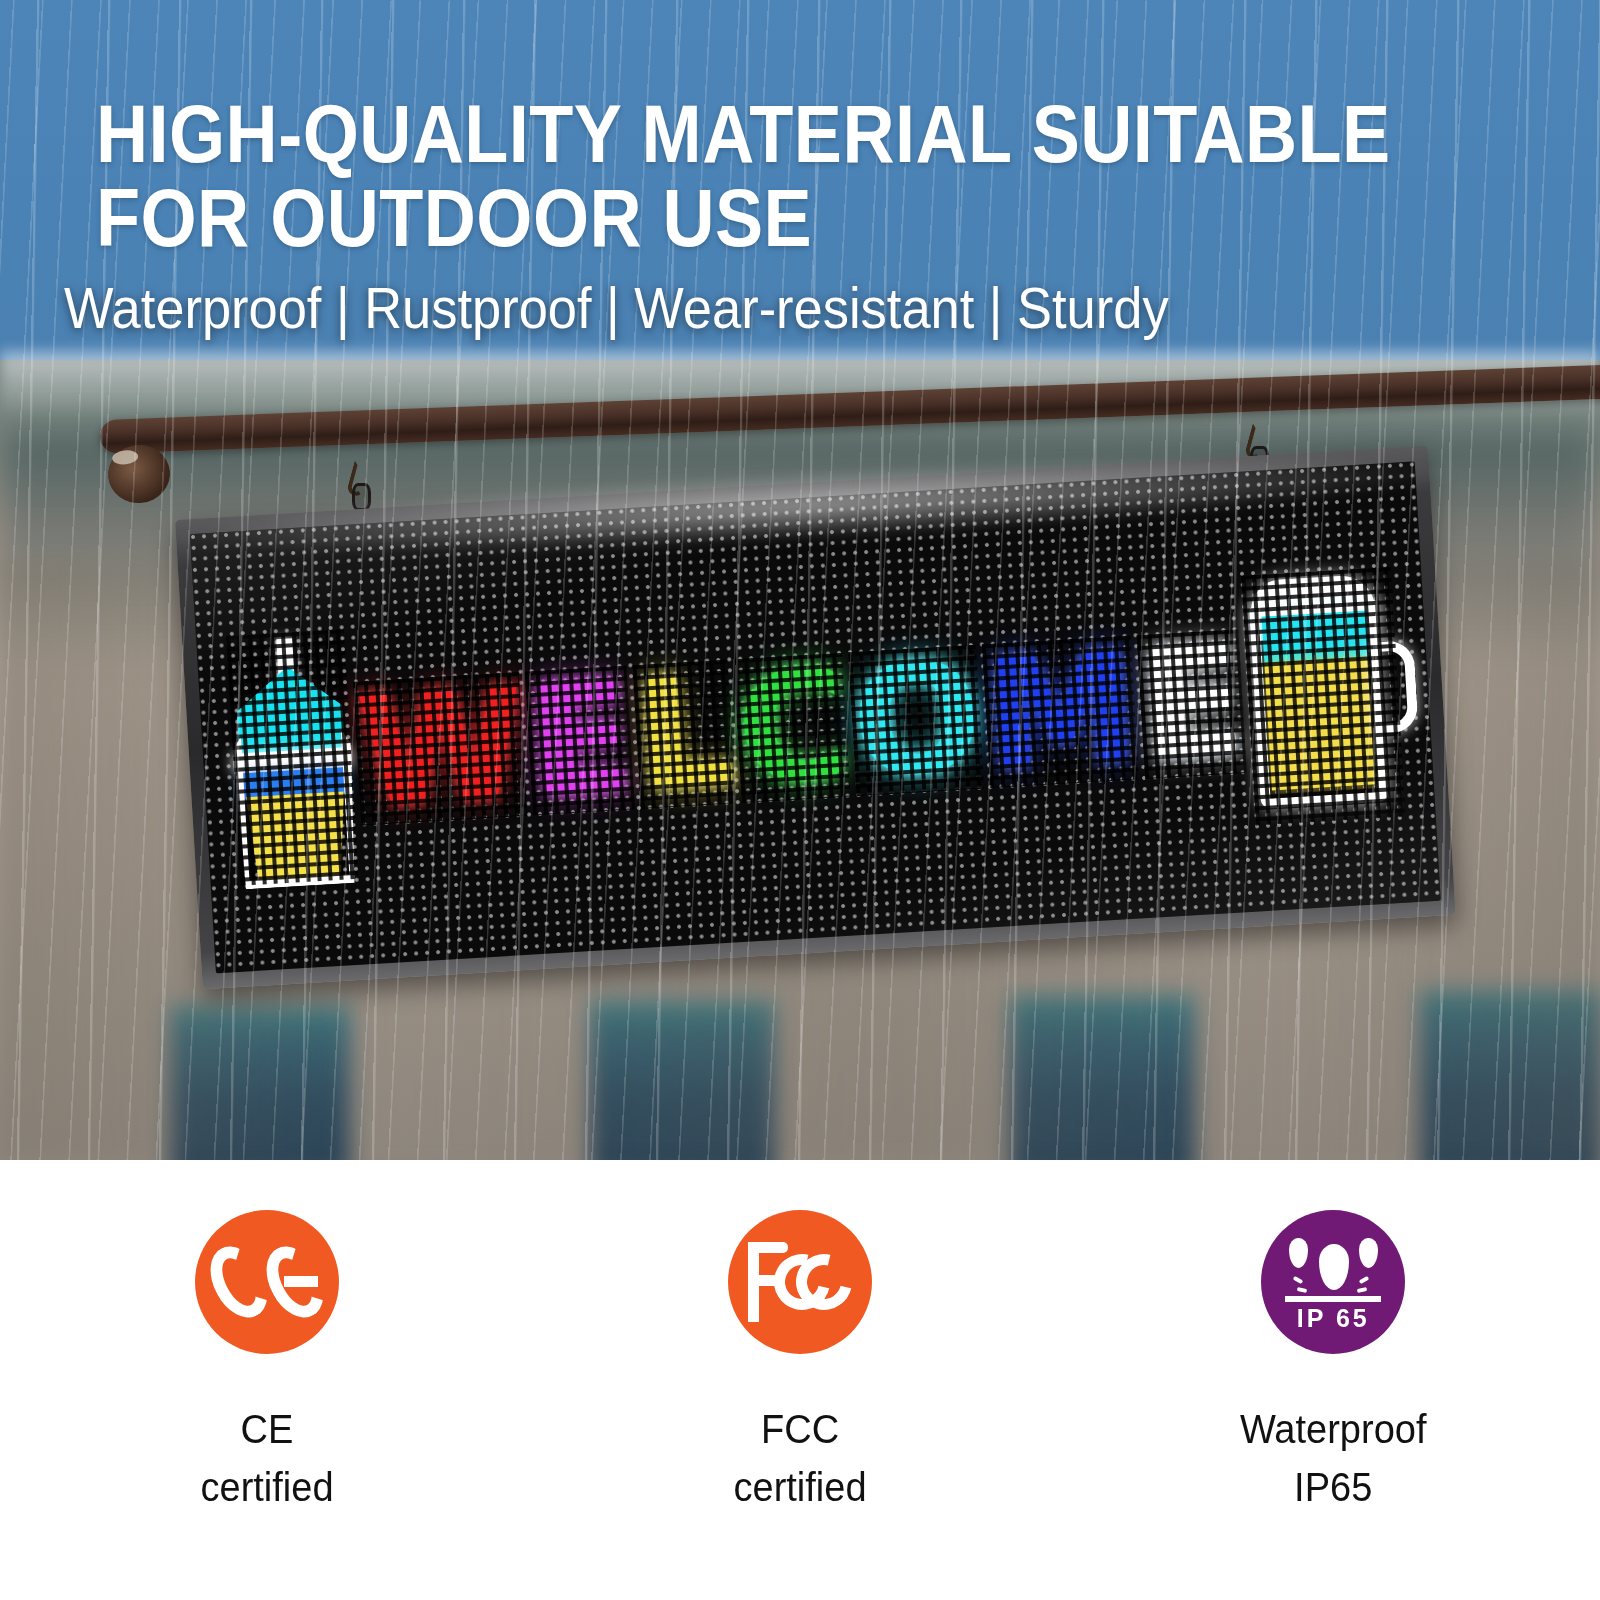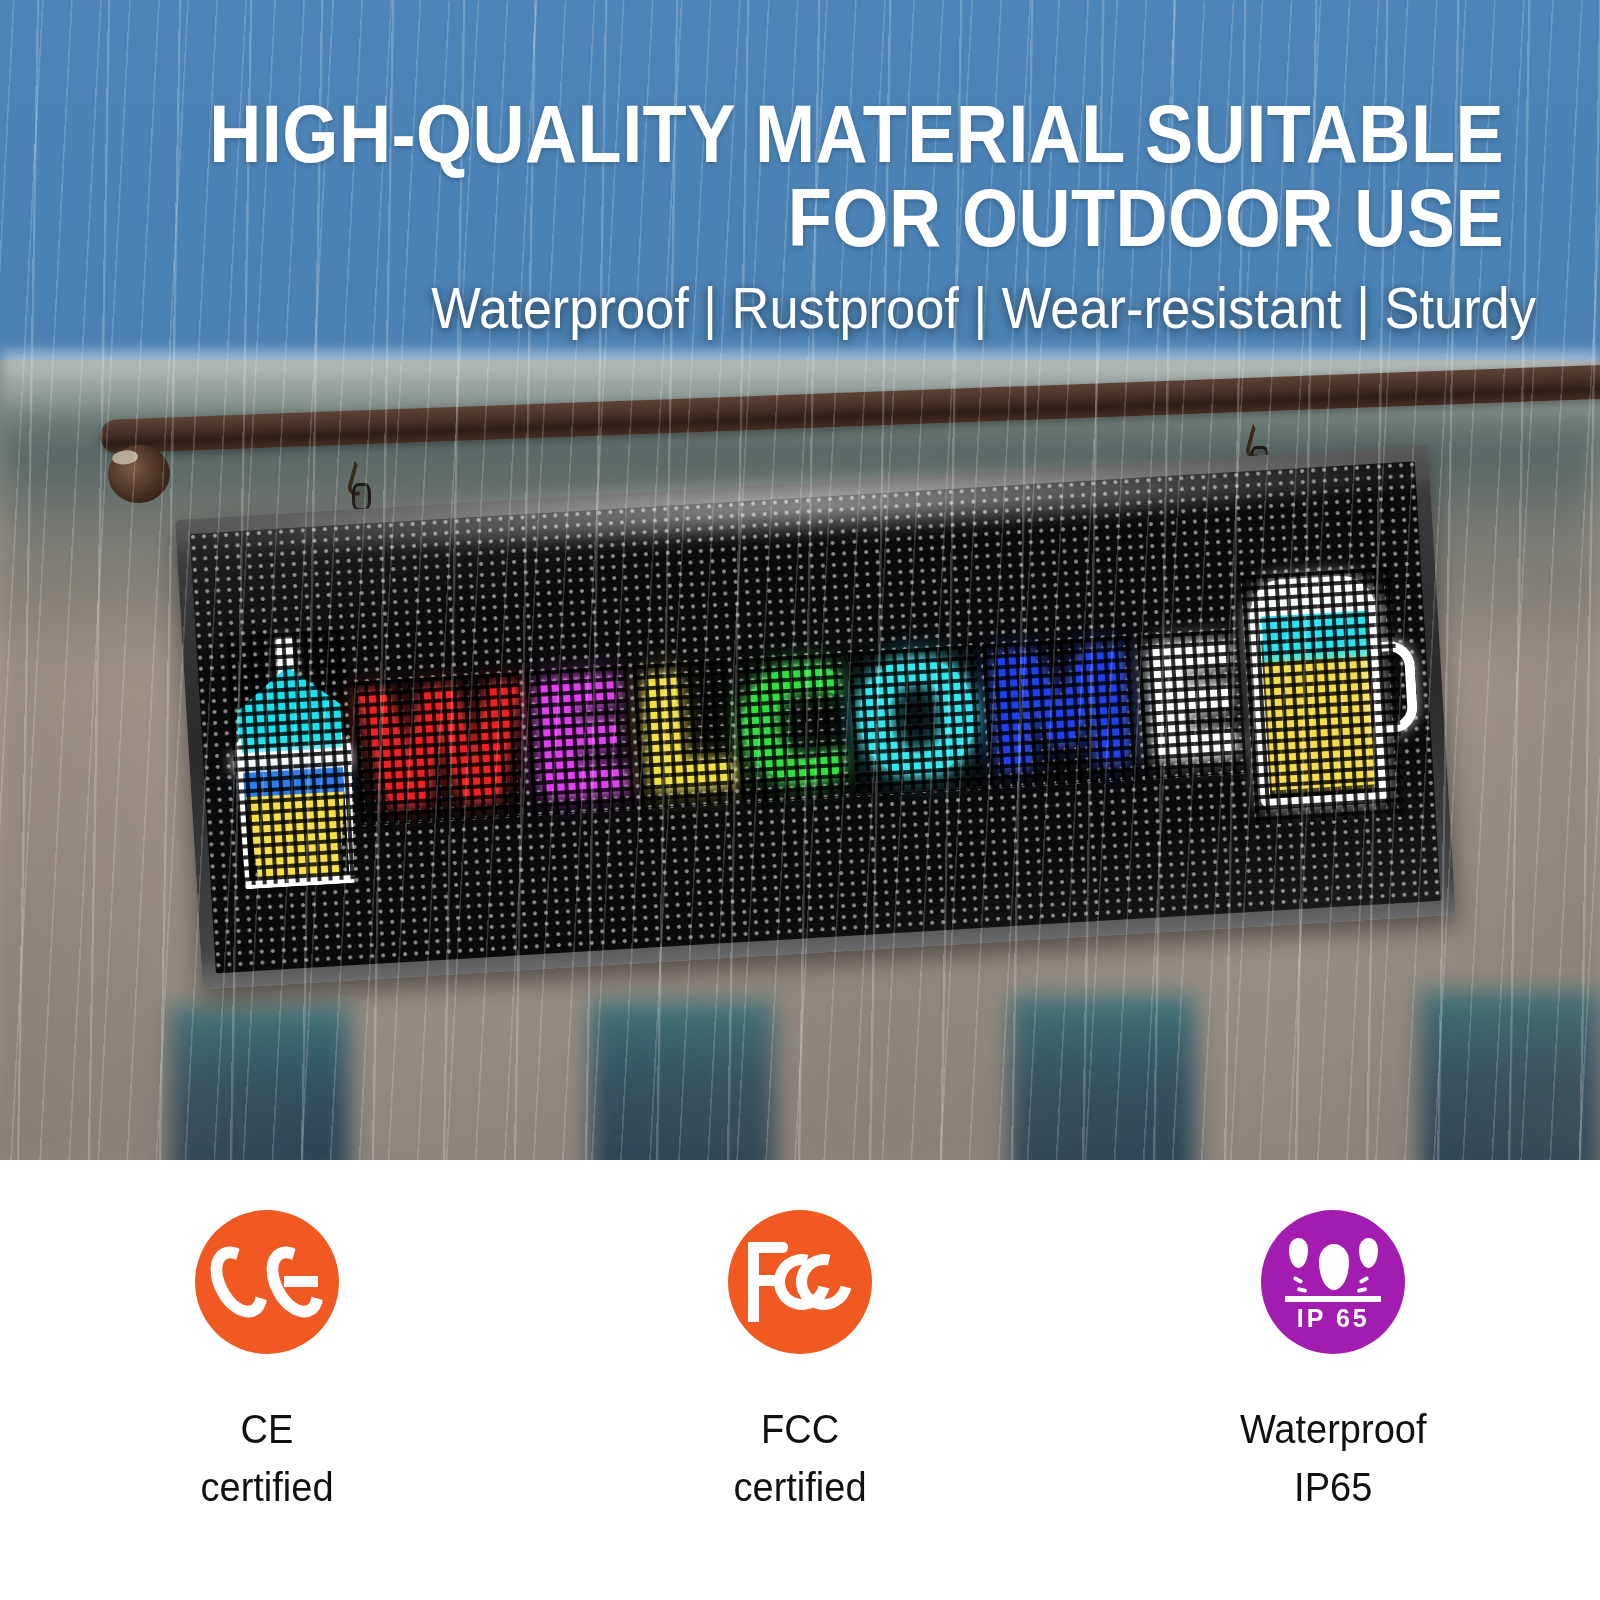--- a/index.html
+++ b/index.html
@@ -220,21 +220,21 @@
     );
     opacity:.45;
   }
   .splash{
     position:absolute;left:150px;top:470px;width:1320px;height:70px;
     background:radial-gradient(ellipse at center,rgba(255,255,255,.55),rgba(255,255,255,0) 70%);
     filter:blur(6px);transform:rotate(-3deg);
   }
 
   
-  .heads{position:absolute;left:0;top:0;width:1600px;text-align:right;z-index:6;}
+  .heads{position:absolute;left:0;top:0;width:1600px;text-align:left;z-index:6;}
   .h1{
     font-family:"Liberation Sans Narrow","Liberation Sans", sans-serif;
     font-weight:bold;color:#fff;font-size:82px;line-height:1.02;
     letter-spacing:.5px;margin:0;padding-top:92px;
     transform:scaleX(.88);
     text-shadow:0 2px 6px rgba(20,45,70,.35);
   }
   .h2{
     font-family:"Liberation Sans Narrow","Liberation Sans", sans-serif;
     color:#fff;font-size:57px;line-height:1.1;margin:0;padding-top:18px;
@@ -465,21 +465,21 @@
           </div>
         </div>
       </div>
       <div class="flabel">
         <div>FCC</div>
         <div>certified</div>
       </div>
     </div>
 
     <div class="feat">
-      <div class="badge" style="background:#a21caf;">
+      <div class="badge" style="background:#701a75;">
         <div class="ip">
           <div class="drop dl"></div>
           <div class="drop dbig"></div>
           <div class="drop dr"></div>
           <div class="tick t1"></div>
           <div class="tick t2"></div>
           <div class="tick t3"></div>
           <div class="tick t4"></div>
           <div class="line"></div>
           <div class="iptext">IP 65</div>

